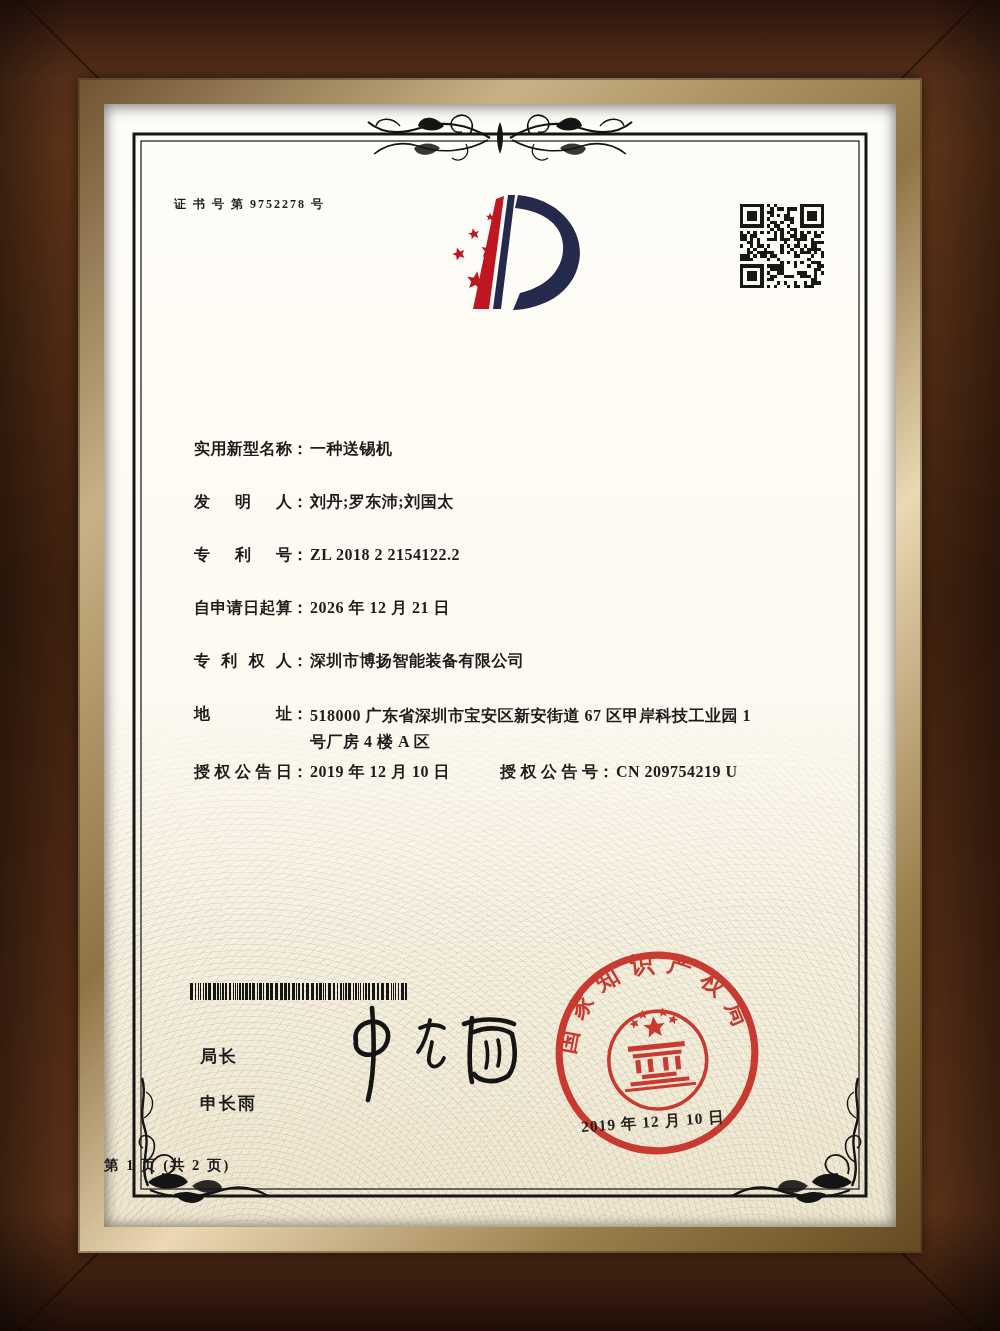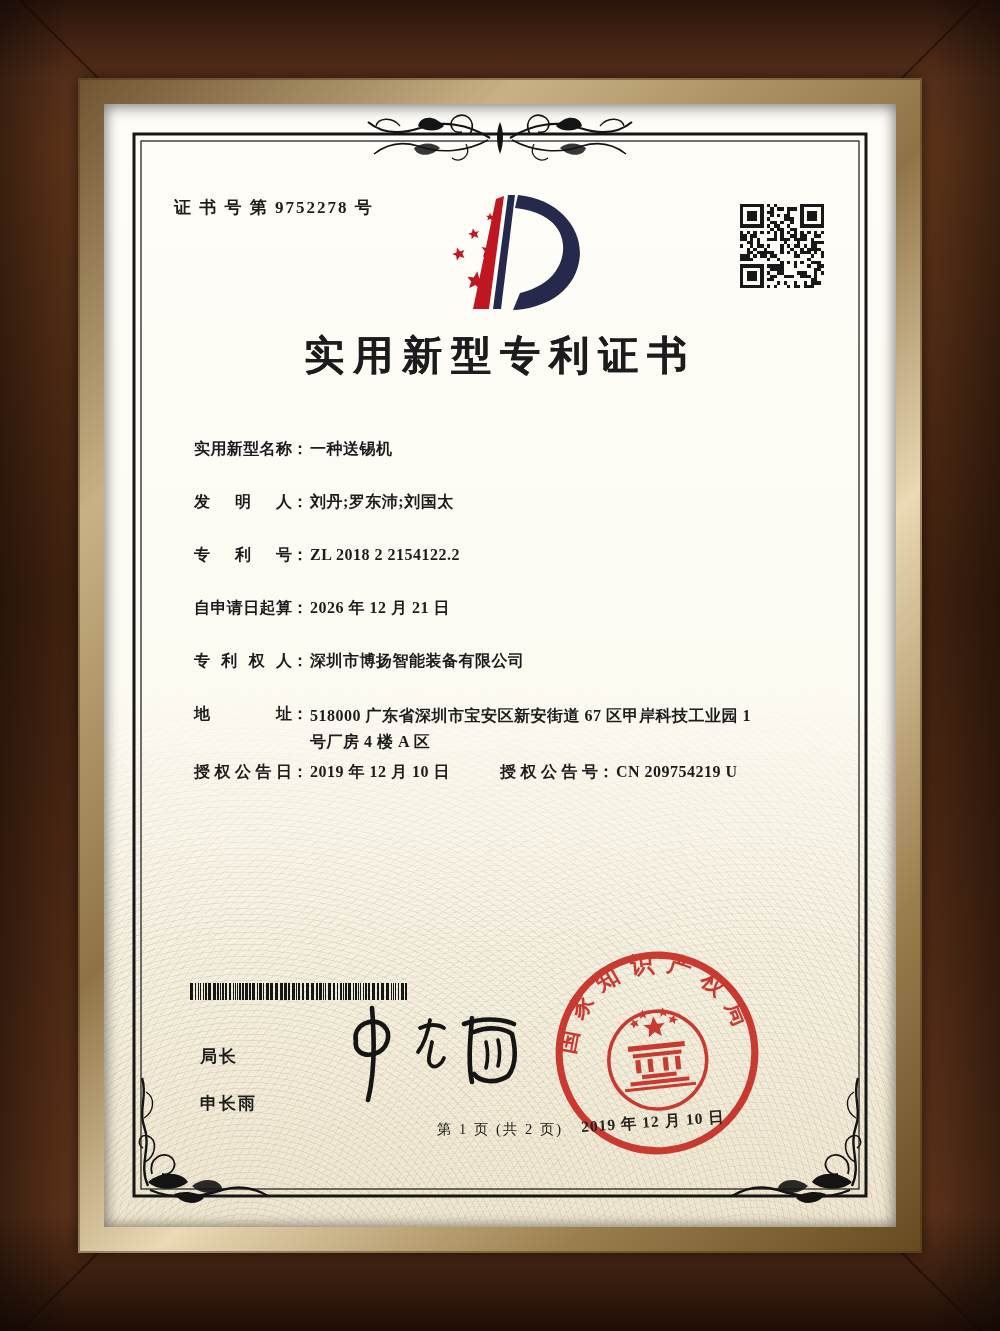--- a/index.html
+++ b/index.html
@@ -38,21 +38,21 @@
     position:absolute;inset:0;pointer-events:none;
     background:
       repeating-radial-gradient(circle 620px at 18% 108%, rgba(120,148,100,.16) 0 1px, transparent 1px 6px),
       repeating-radial-gradient(circle 740px at 82% 112%, rgba(168,148,96,.13) 0 1px, transparent 1px 7px),
       repeating-radial-gradient(circle 860px at 50% 132%, rgba(196,128,112,.09) 0 1px, transparent 1px 5px);
     -webkit-mask-image:linear-gradient(to bottom,transparent 52%,rgba(0,0,0,.95) 74%,#000 100%);
             mask-image:linear-gradient(to bottom,transparent 52%,rgba(0,0,0,.95) 74%,#000 100%);
   }
   .border-art{position:absolute;left:0;top:0;width:792px;height:1123px;pointer-events:none;}
   
-  .cert-no{position:absolute;left:70px;top:92px;font-size:17px;font-weight:600;letter-spacing:2px;}
+  .cert-no{position:absolute;left:70px;top:92px;font-size:12px;font-weight:600;letter-spacing:2px;}
   .logo{position:absolute;left:330px;top:84px;width:150px;height:126px;}
   .qr{position:absolute;left:636px;top:100px;width:84px;height:84px;display:grid;
       grid-template-columns:repeat(25,1fr);grid-auto-rows:1fr;}
   .qr i{display:block;}
   .qr i.d{background:#181818;}
   .title{position:absolute;left:0;top:224px;width:100%;margin:0;text-align:center;
          font-size:40px;font-weight:700;letter-spacing:9px;text-shadow:.4px 0 currentColor;}
   .fields{position:absolute;left:90px;top:334px;width:640px;font-size:16px;}
   .row{display:flex;margin-bottom:31px;line-height:22px;}
   .lab{flex:none;width:98px;text-align:justify;text-align-last:justify;font-weight:600;}
@@ -68,22 +68,22 @@
   .body-text p{margin:0;text-indent:2em;}
   .barcode{position:absolute;left:86px;top:879px;width:224px;height:17px;display:flex;}
   .barcode i{height:100%;background:#161616;}
   .barcode i.g{background:transparent;}
   .signer-title{position:absolute;left:96px;top:941px;font-size:17px;font-weight:700;letter-spacing:2px;}
   .signer-name{position:absolute;left:96px;top:988px;font-size:17px;font-weight:700;letter-spacing:2px;}
   .signature{position:absolute;left:224px;top:894px;width:204px;height:112px;}
   .seal{position:absolute;left:446px;top:842px;width:214px;height:214px;transform:rotate(-6deg);}
   .seal-date{position:absolute;left:477px;top:1008px;font-size:15.5px;font-weight:700;
              letter-spacing:1px;transform:rotate(-4deg);color:#26201e;}
-  .page-footer{position:absolute;left:0;top:1016px;width:100%;text-align:center;
-               font-size:14.5px;font-weight:400;letter-spacing:2px;}
+  .page-footer{position:absolute;left:0;top:1052px;width:100%;
+               font-size:14.5px;font-weight:700;letter-spacing:2px;}
 </style>
 </head>
 <body>
 
 <div class="scene">
   <div class="wood">
     <div class="seam tl"></div>
     <div class="seam tr"></div>
     <div class="seam bl"></div>
     <div class="seam br"></div>
@@ -772,21 +772,20 @@
         <i class="d"></i>
         <i class=""></i>
         <i class="d"></i>
         <i class="d"></i>
         <i class="d"></i>
         <i class=""></i>
         <i class=""></i>
         <i class=""></i>
       </div>
 
-    <h1 class="title">实用新型专利证书</h1>
 
     <div class="fields">
       <div class="row">
         <span class="lab">实用新型名称</span>
           <span class="colon">：</span>
         <span class="val">一种送锡机</span>
       </div>
       <div class="row">
         <span class="lab">发明人</span>
           <span class="colon">：</span>

